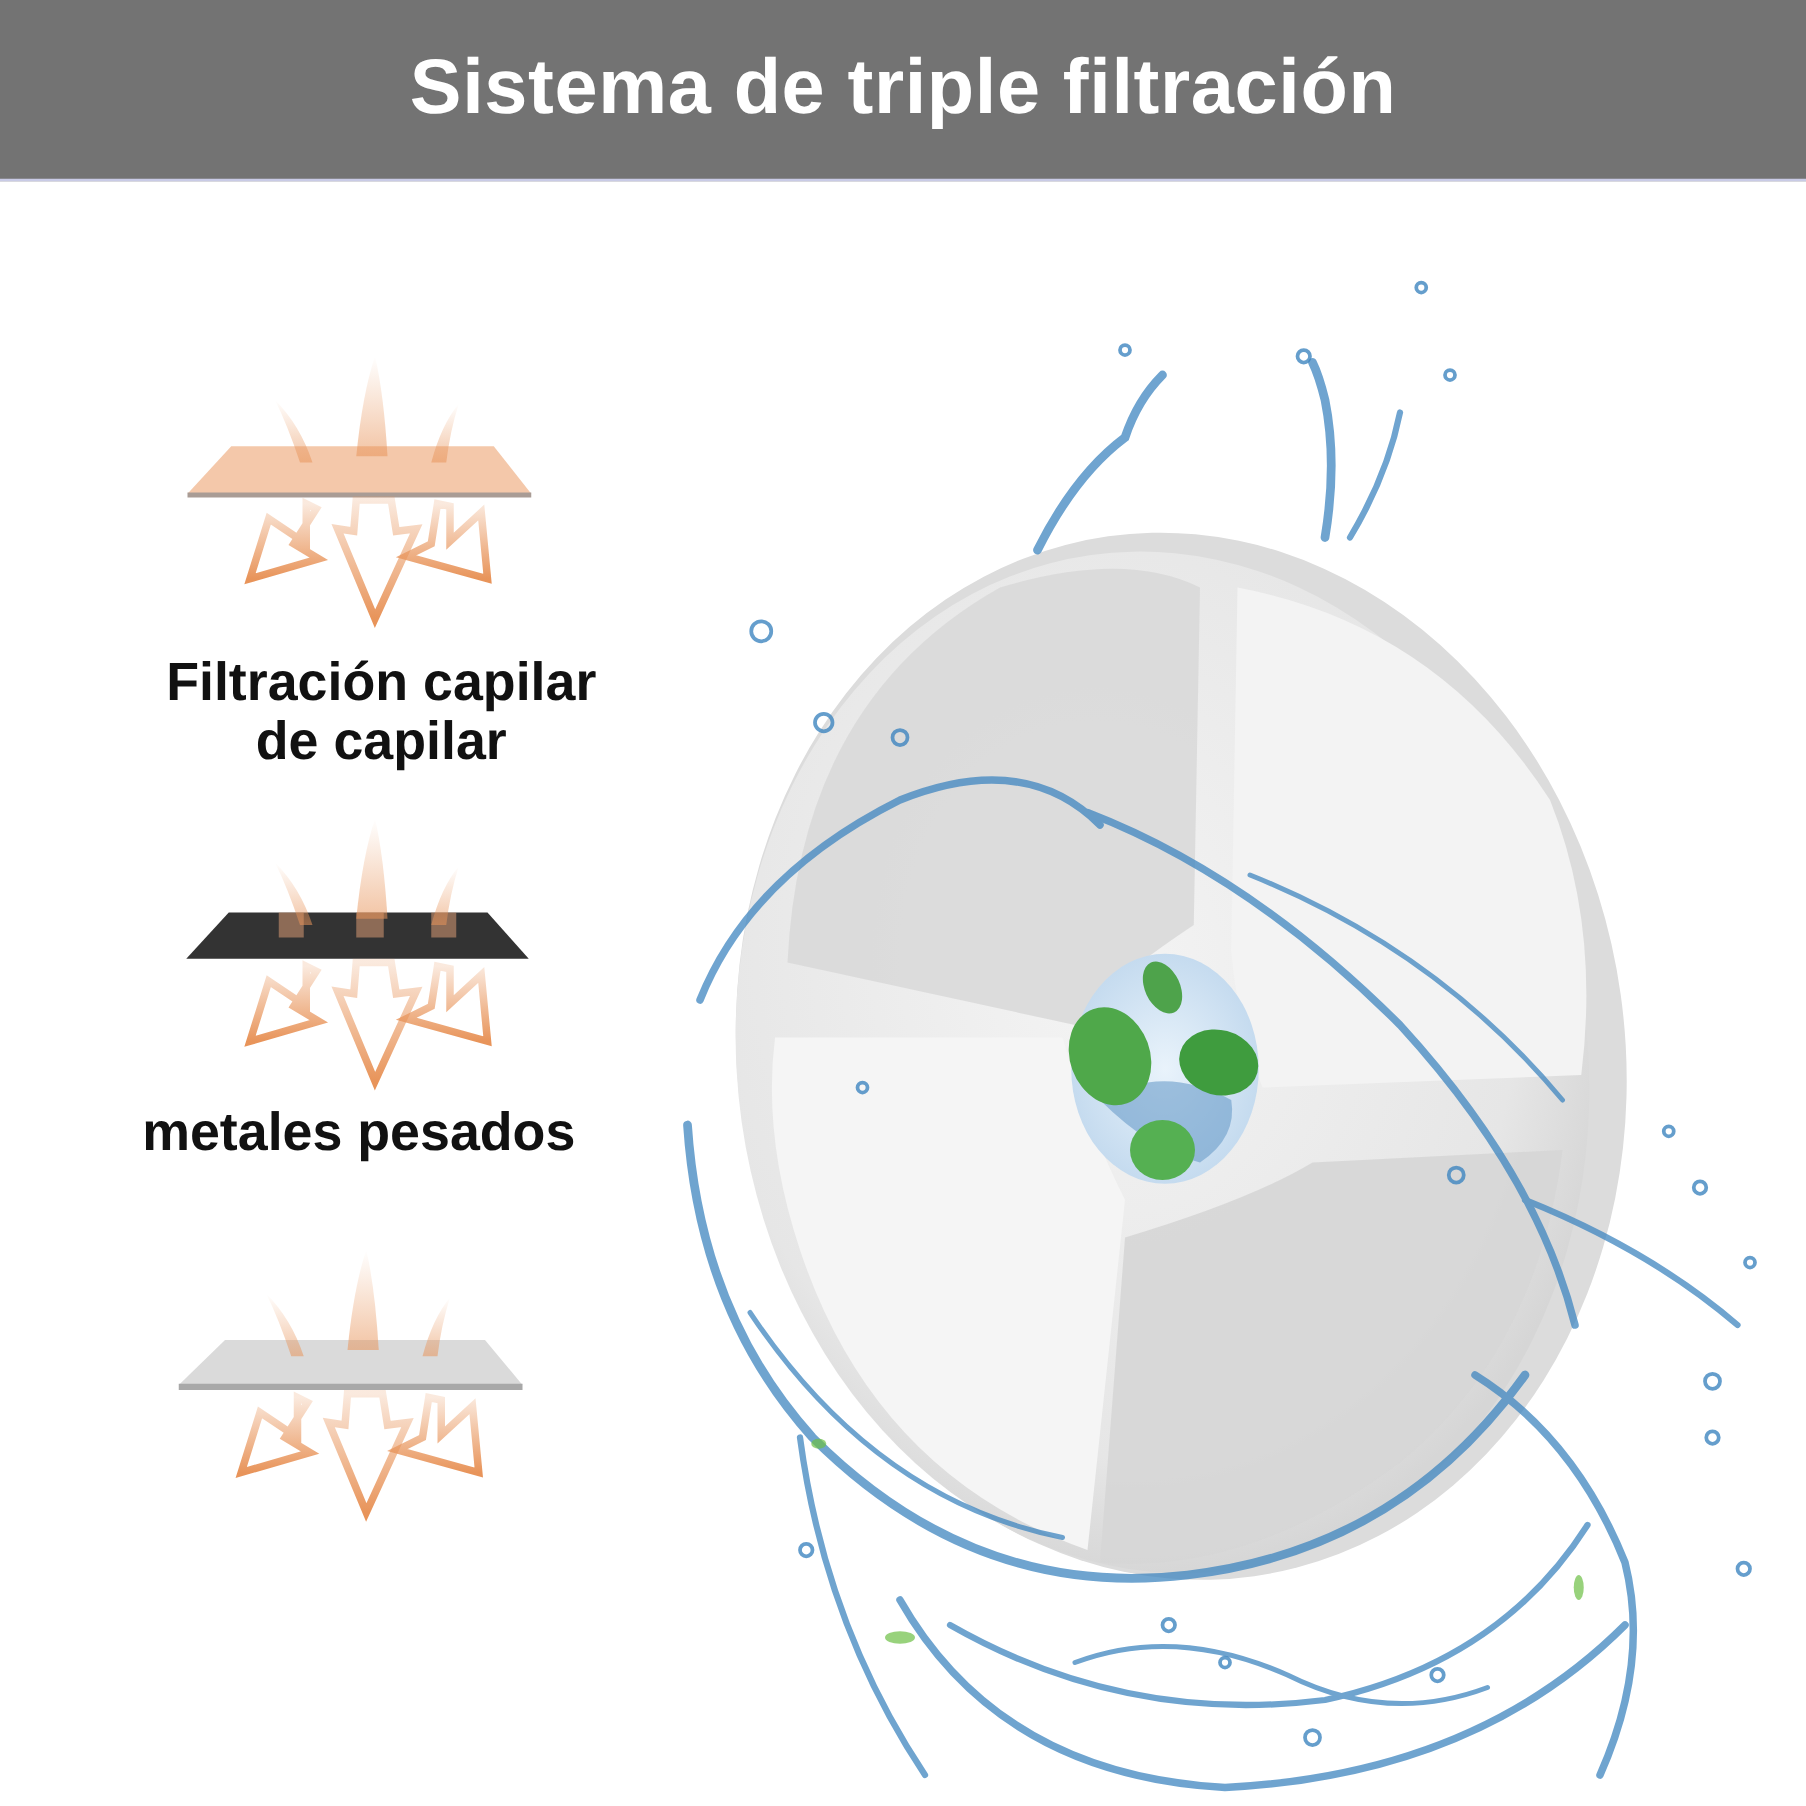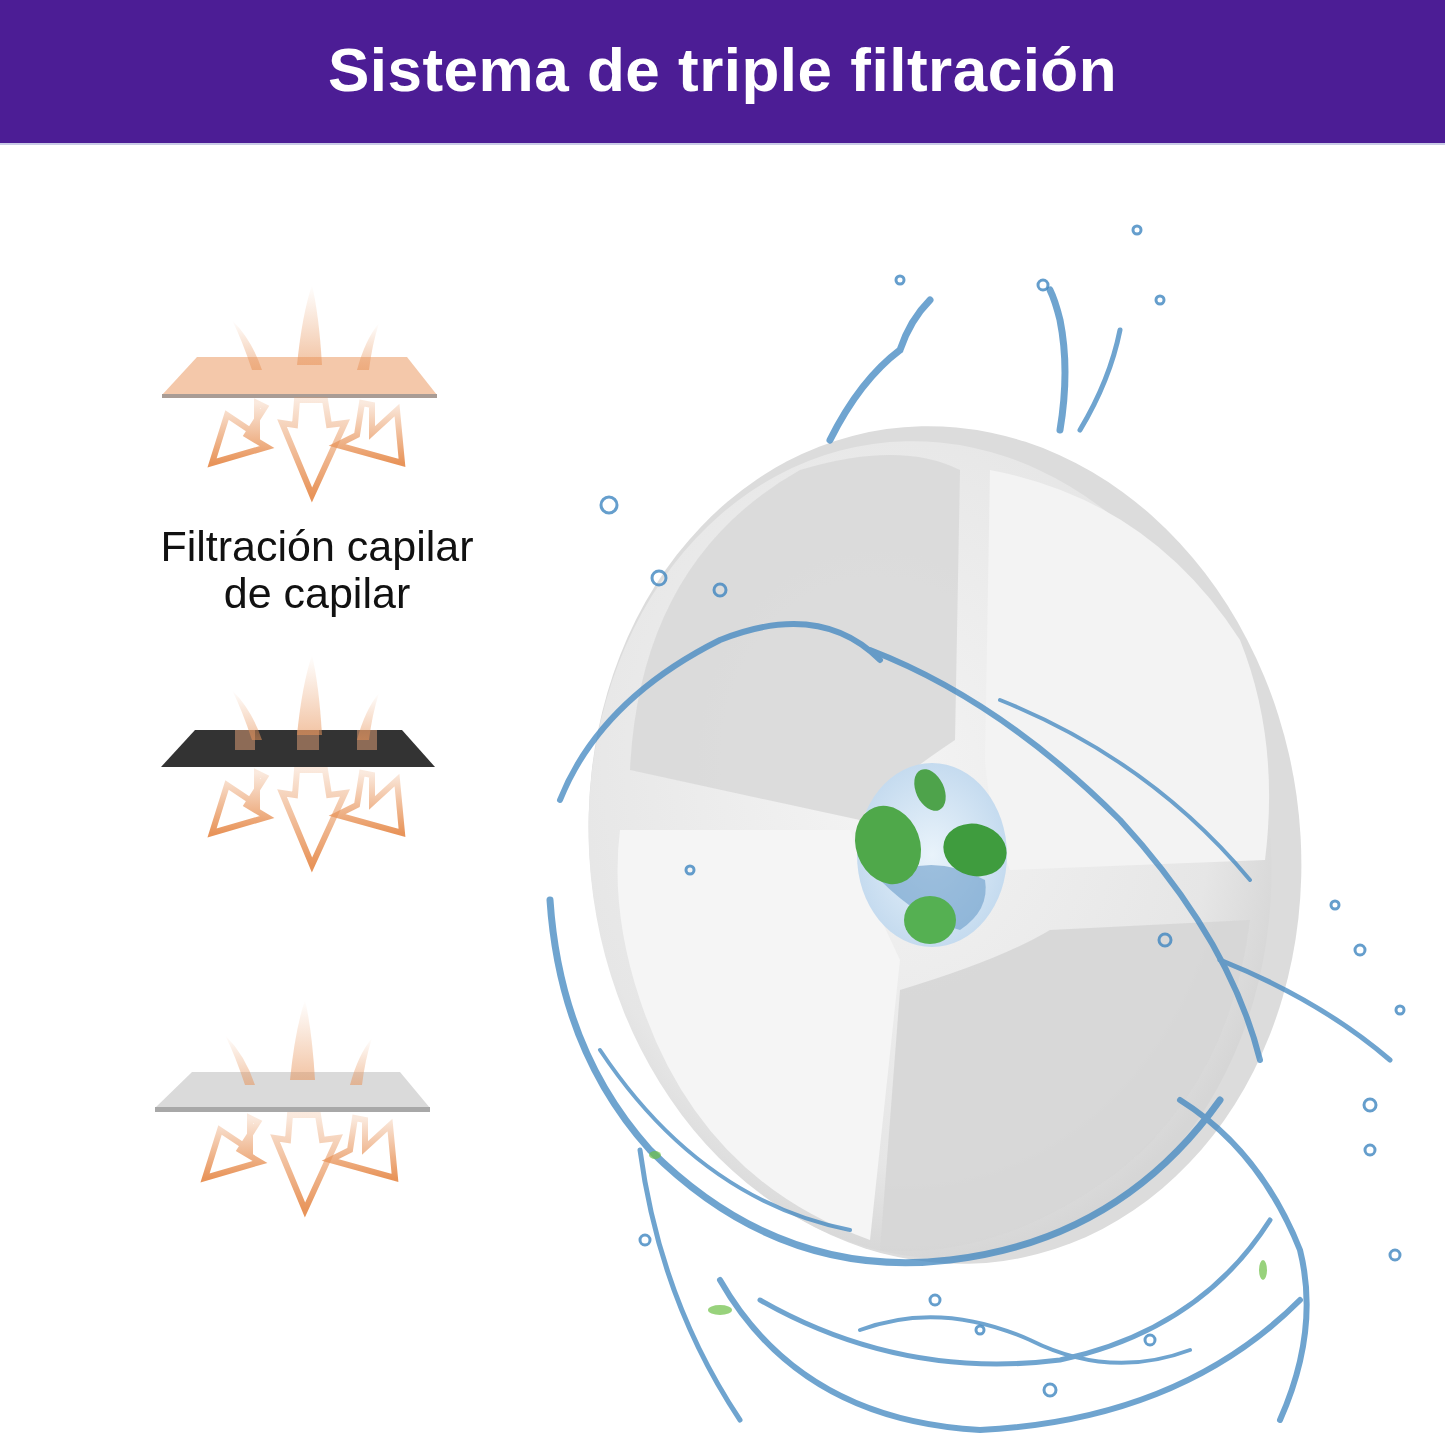--- a/index.html
+++ b/index.html
@@ -3,30 +3,30 @@
   <meta charset="utf-8">
   <style>
     html, body { margin: 0; padding: 0; }
     body {
       width: 1445px; height: 1445px; overflow: hidden;
       background: #ffffff; position: relative;
       font-family: "Liberation Sans", sans-serif;
     }
     .banner {
       position: absolute; left: 0; top: 0; width: 1445px; height: 143px;
-      background: #4c1d95;
+      background: #737373;
       display: flex; align-items: center; justify-content: center;
       border-bottom: 2px solid #c9cbe6;
     }
     .banner-title {
       color: #ffffff; font-weight: bold; font-size: 62px; letter-spacing: 0.5px;
       margin-top: -4px;
     }
     .layer {
-      position: absolute; left: 92px; width: 420px;
+      position: absolute; left: 80px; width: 420px; font-weight: bold;
     }
     .layer-icon { position: absolute; width: 290px; height: 220px; }
     .layer-label {
       position: absolute; text-align: center; color: #111111;
       font-size: 43px; line-height: 47px; width: 440px;
     }
     .product {
       position: absolute; left: 540px; top: 220px; width: 900px; height: 1225px;
     }
   </style>
@@ -83,20 +83,21 @@
 
 <div class="layer" style="top:655px; height:340px;">
   <svg class="layer-icon" style="left:65px; top:0;" viewBox="0 0 290 220">
     <polygon points="38,75 245,75 278,112 4,112" fill="#333333"></polygon>
     <rect x="78" y="75" width="20" height="20" fill="#e8a47a" opacity="0.5"></rect>
     <rect x="140" y="75" width="22" height="20" fill="#e8a47a" opacity="0.5"></rect>
     <rect x="200" y="75" width="20" height="20" fill="#e8a47a" opacity="0.5"></rect>
     <use href="#arrows"></use>
   </svg>
   <div class="layer-label" style="left:-13px; top:228px;">
+    <div>metales pesados</div>
   </div>
 </div>
 
 <div class="layer" style="top:1000px; height:300px;">
   <svg class="layer-icon" style="left:58px; top:0;" viewBox="0 0 290 220">
     <polygon points="42,72 250,72 280,108 5,108" fill="#dadada"></polygon>
     <rect x="5" y="107" width="275" height="5" fill="#a8a8a8"></rect>
     <use href="#arrows"></use>
   </svg>
 </div>

